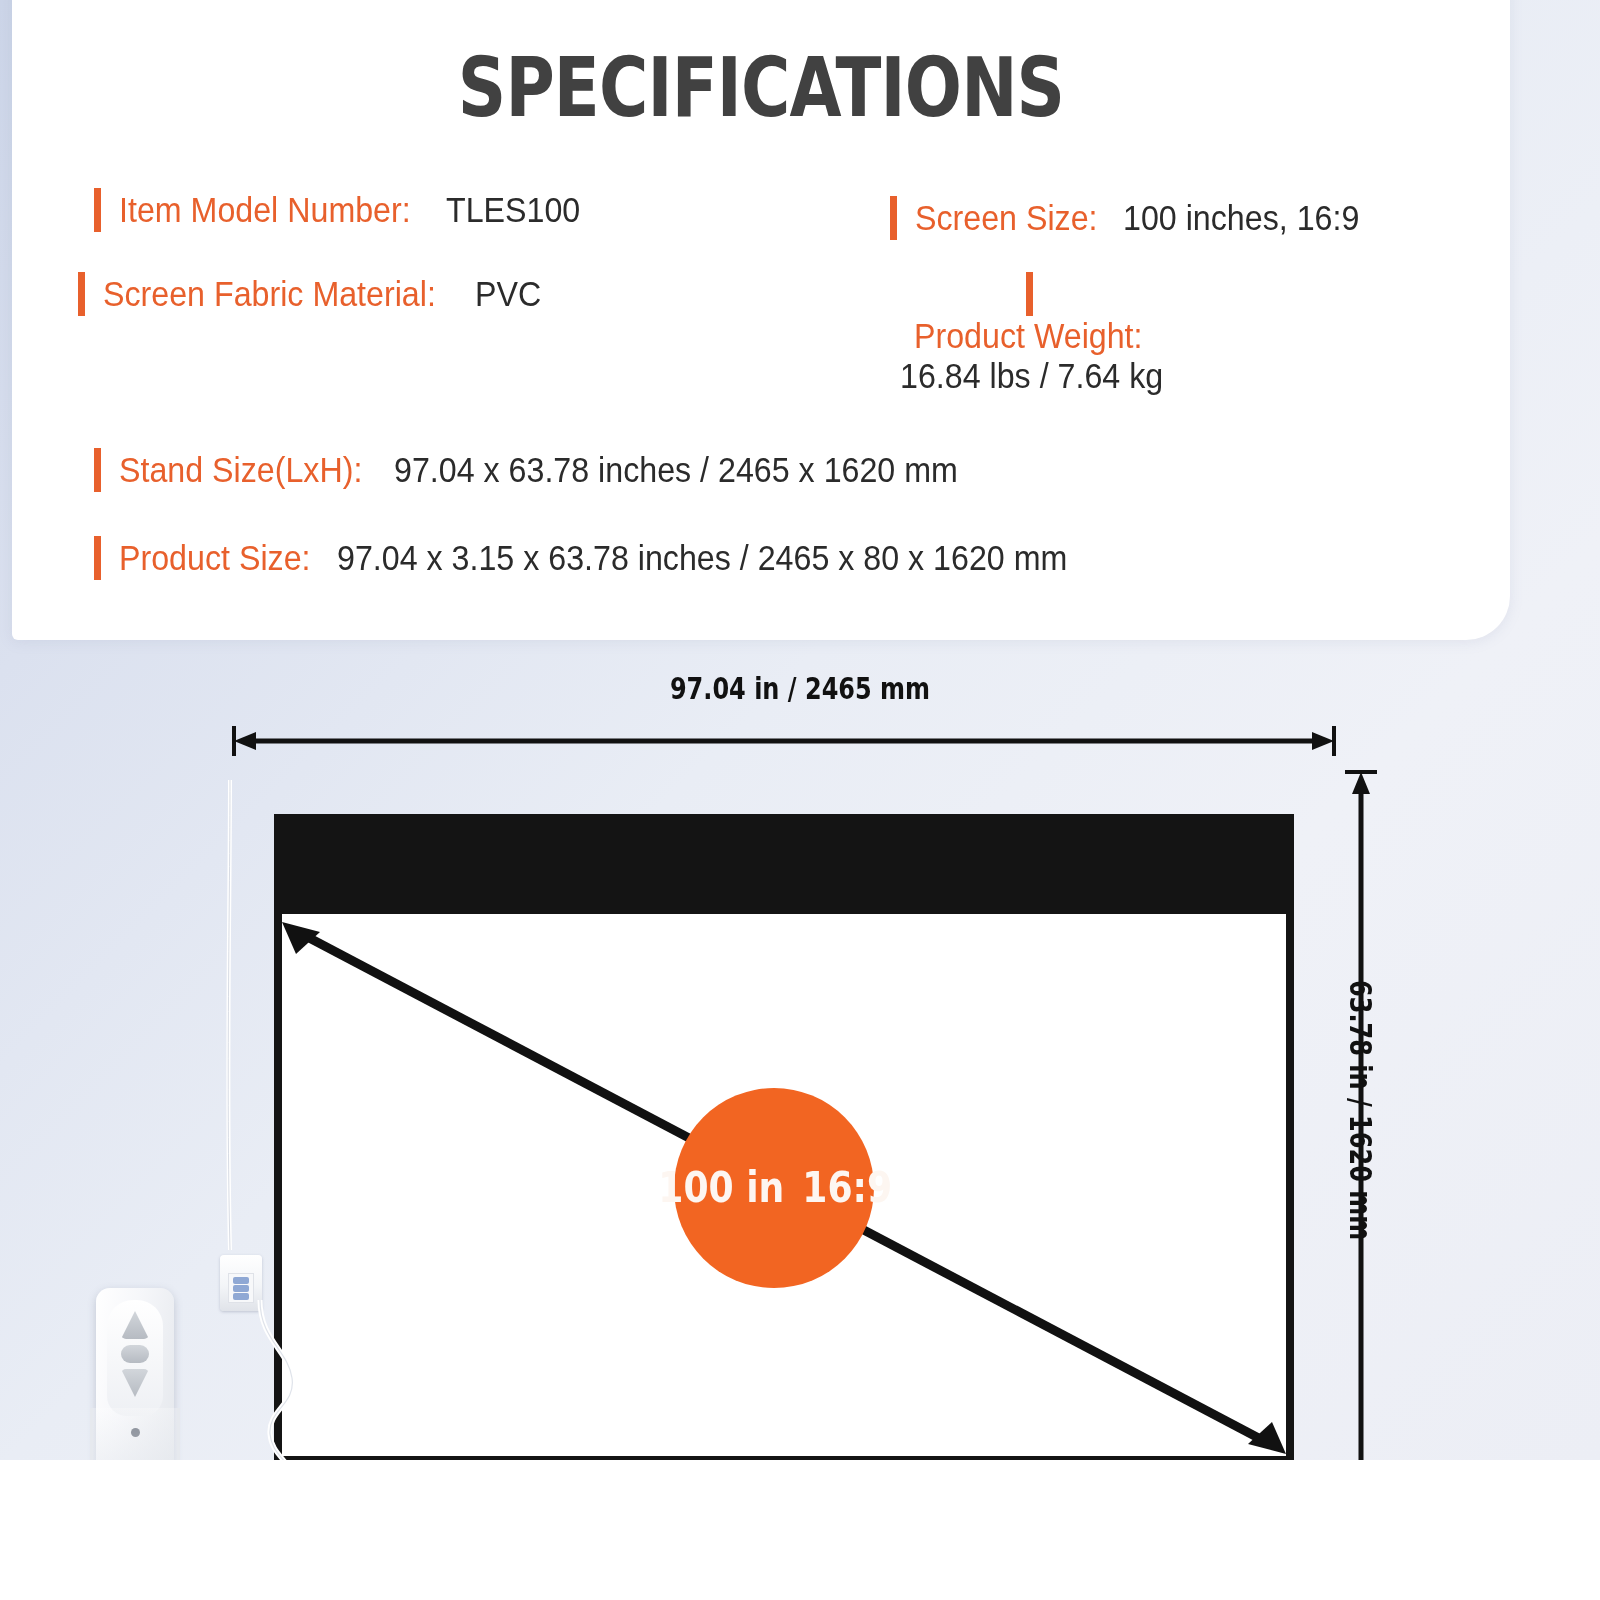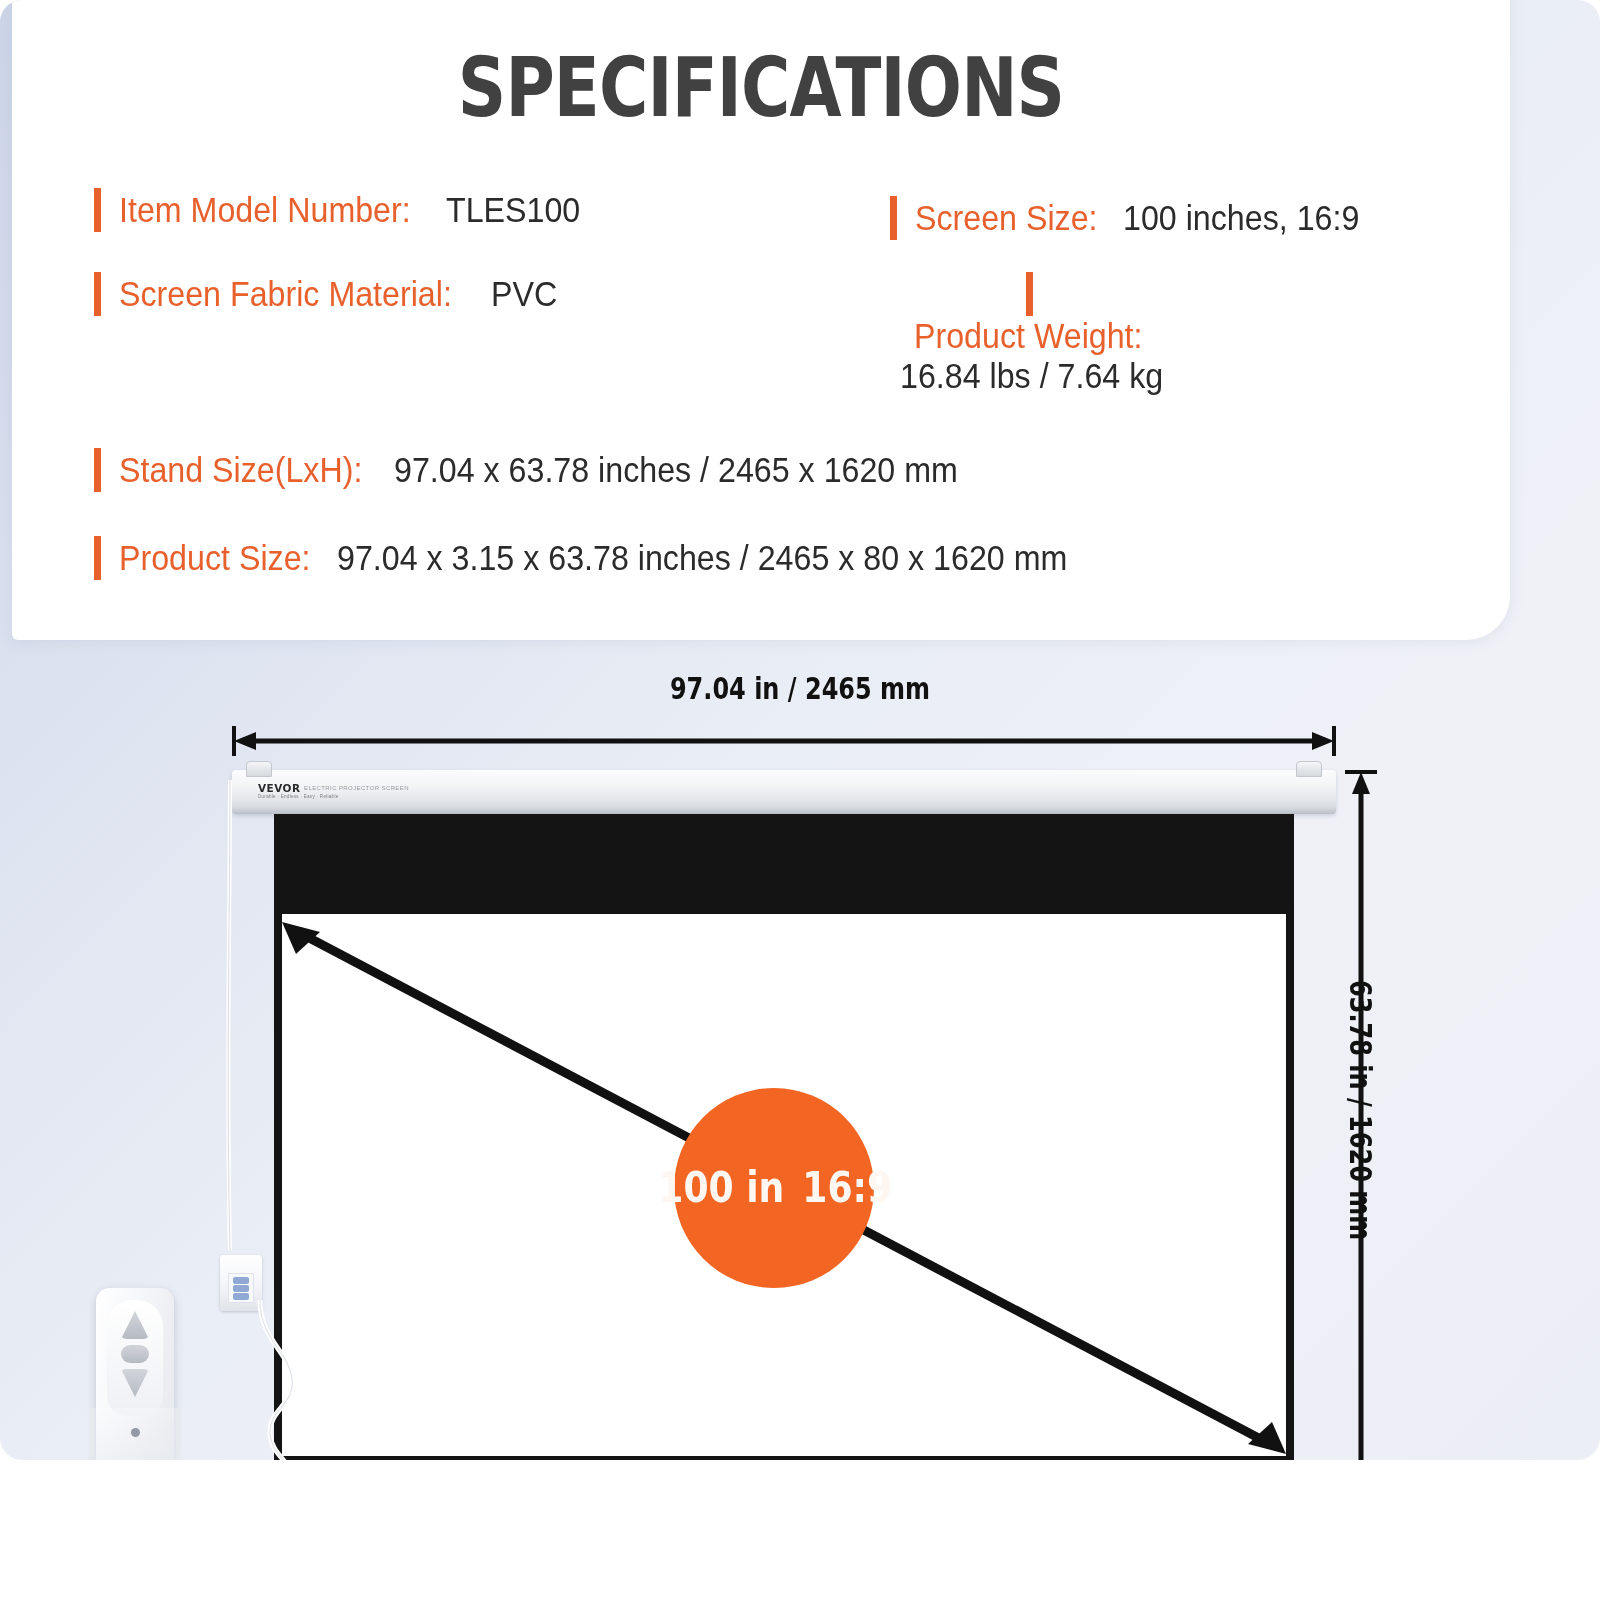--- a/index.html
+++ b/index.html
@@ -14,21 +14,20 @@
     position:relative;
     width:1600px; height:1460px;
     background:
       linear-gradient(135deg,
         #ccd5e8 0%,
         #dbe1ef 22%,
         #e9edf5 48%,
         #eff1f7 70%,
         #eceef5 100%);
     overflow:hidden;
-    border-radius:22px;
   }
 
   
   #spec-card {
     position:absolute;
     left:12px; top:-20px;
     width:1498px; height:660px;
     background:#ffffff;
     border-radius:6px 6px 44px 6px;
     box-shadow:0 2px 14px rgba(120,134,170,.13);
@@ -69,21 +68,21 @@
   .spec-value {
     font-size:35px;
     color:#2b2b2b;
     margin-left:10px;
     transform:scaleX(.92);
     transform-origin:left center;
   }
 
   #row-0 { left:82px;  top:208px; }
   #row-1 { left:878px; top:216px; }
-  #row-2 { left:82px;  top:292px; }
+  #row-2 { left:66px;  top:292px; }
   #row-3 { left:878px; top:292px;flex-direction:column; }
   #row-4 { left:82px;  top:384px; }
   #row-5 { left:82px;  top:468px; }
   #row-6 { left:82px;  top:556px; }
 
   
   #width-dim-label {
     position:absolute;
     left:0; width:1600px; top:671px;
     text-align:center;
@@ -403,27 +402,20 @@
     <line x1="0" y1="728" x2="32" y2="728" stroke="#111" stroke-width="4"></line>
     <line x1="16" y1="12" x2="16" y2="718" stroke="#111" stroke-width="5"></line>
     <polygon points="16,2 7,24 25,24" fill="#111"></polygon>
     <polygon points="16,728 7,706 25,706" fill="#111"></polygon>
   </svg>
 
   <div id="height-dim-label">63.78 in / 1620 mm</div>
 
   <div id="screen-assembly">
 
-    <div id="housing-bar">
-      <div class="housing-bracket" id="bracket-left"></div>
-      <div class="housing-bracket" id="bracket-right"></div>
-      <div id="vevor-logo">VEVOR</div>
-      <div id="vevor-tagline">Durable · Endless · Easy · Reliable</div>
-      <div id="vevor-model">ELECTRIC PROJECTOR SCREEN</div>
-    </div>
 
     <div id="fabric">
       <div id="viewing-area"></div>
     </div>
 
     <svg id="diagonal-arrow" viewBox="0 0 1020 548">
       <line x1="24" y1="18" x2="996" y2="530" stroke="#111" stroke-width="9"></line>
       <polygon points="8,8 46,18 22,40" fill="#111"></polygon>
       <polygon points="1012,540 974,530 998,508" fill="#111"></polygon>
     </svg>

